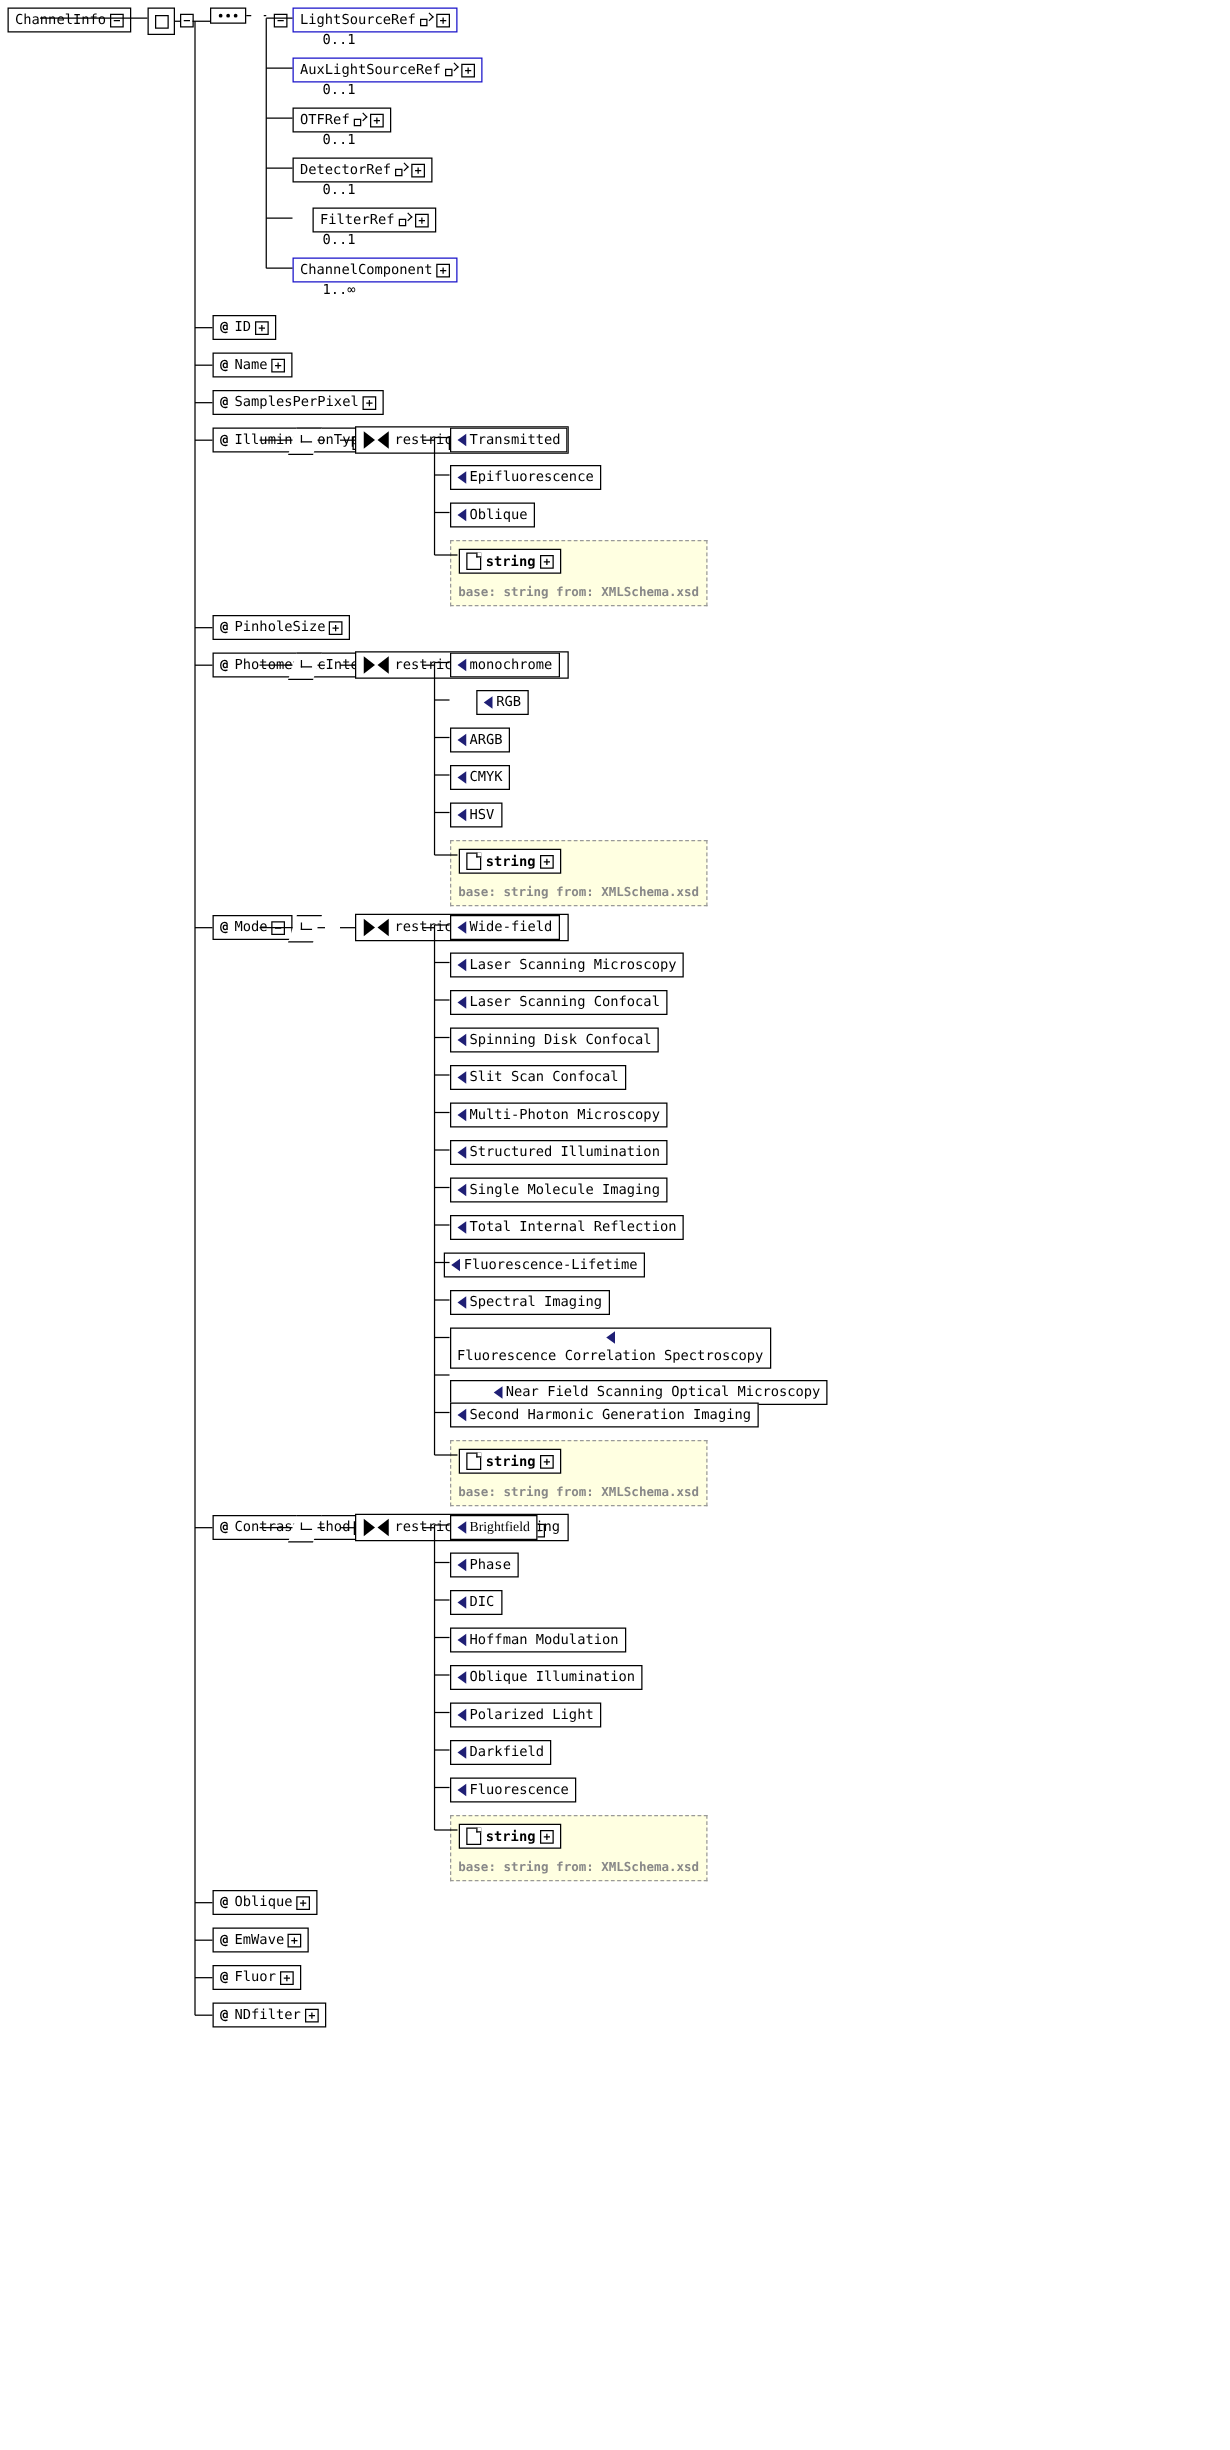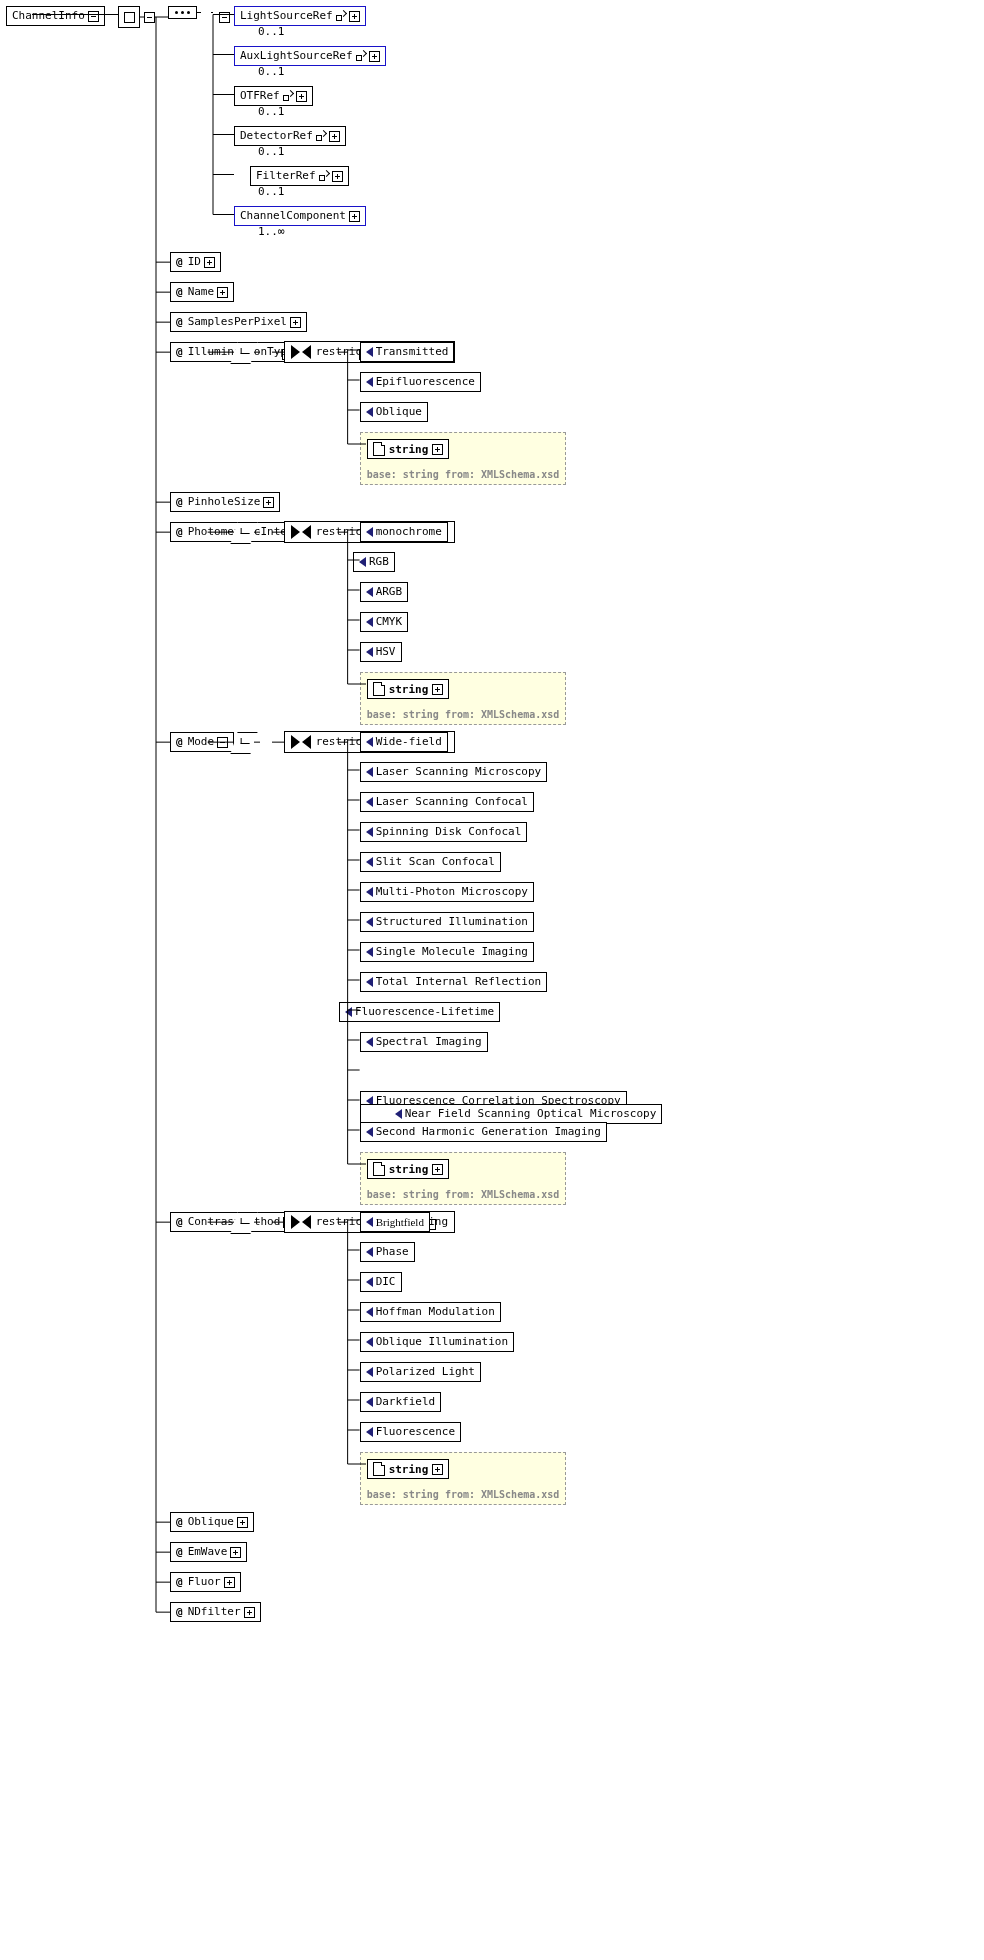--- a/index.html
+++ b/index.html
@@ -204,21 +204,21 @@
   </div><div class="node" style="left: 166px; top: 518px;">
      <span class="at">@</span>
      <span>PhotometricInterpretation</span>
      <span class="expbox"></span>
   </div><div class="polygon" style="left: 229.625px; top: 518.148px;"></div><span class="expbox" style="left: 255.625px; top: 523.148px;"></span><div class="node" style="padding: 3px 6px; left: 279.625px; top: 517.148px;">
         <div class="bowtie" style="position:relative;display:inline-block;"></div>
         <span style="margin-left:2px;">restricts: xs:string</span>
      </div><span class="expbox" style="left: 321.625px; top: 523.148px;"></span><div class="node" style="left: 355.625px; top: 518px;">
        <span class="arrow-l"></span>
        <span>monochrome</span>
-    </div><div class="node" style="left: 349px; top: 548px; text-align: center;">
+    </div><div class="node" style="left: 377px; top: 548px; text-align: center;">
        <span class="arrow-l"></span>
        <span>RGB</span>
     </div><div class="node" style="left: 355.625px; top: 578px; text-align: center;">
        <span class="arrow-l"></span>
        <span>ARGB</span>
     </div><div class="node" style="left: 355.625px; top: 608px;">
        <span class="arrow-l"></span>
        <span>CMYK</span>
     </div><div class="node" style="left: 355.625px; top: 638px;">
        <span class="arrow-l"></span>
@@ -257,27 +257,27 @@
        <span>Multi-Photon Microscopy</span>
     </div><div class="node" style="left: 355.625px; top: 908px;">
        <span class="arrow-l"></span>
        <span>Structured Illumination</span>
     </div><div class="node" style="left: 355.625px; top: 938px;">
        <span class="arrow-l"></span>
        <span>Single Molecule Imaging</span>
     </div><div class="node" style="left: 355.625px; top: 968px;">
        <span class="arrow-l"></span>
        <span>Total Internal Reflection</span>
-    </div><div class="node" style="left: 335px; top: 998px;">
+    </div><div class="node" style="left: 351px; top: 998px;">
        <span class="arrow-l"></span>
        <span>Fluorescence-Lifetime</span>
     </div><div class="node" style="left: 355.625px; top: 1028px;">
        <span class="arrow-l"></span>
        <span>Spectral Imaging</span>
-    </div><div class="node" style="left: 355.625px; top: 1087px;">
+    </div><div class="node" style="left: 355.625px; top: 1058px; flex-direction: column;">
        <span class="arrow-l"></span>
        <span>Fluorescence Correlation Spectroscopy</span>
     </div><div class="node" style="left: 355.625px; top: 1100px; padding-left: 34px;">
        <span class="arrow-l"></span>
        <span>Near Field Scanning Optical Microscopy</span>
     </div><div class="node" style="left: 355.625px; top: 1118px;">
        <span class="arrow-l"></span>
        <span>Second Harmonic Generation Imaging</span>
     </div><div class="base-box" style="left: 355.625px; top: 1148px;">
       <div class="base-inner">

